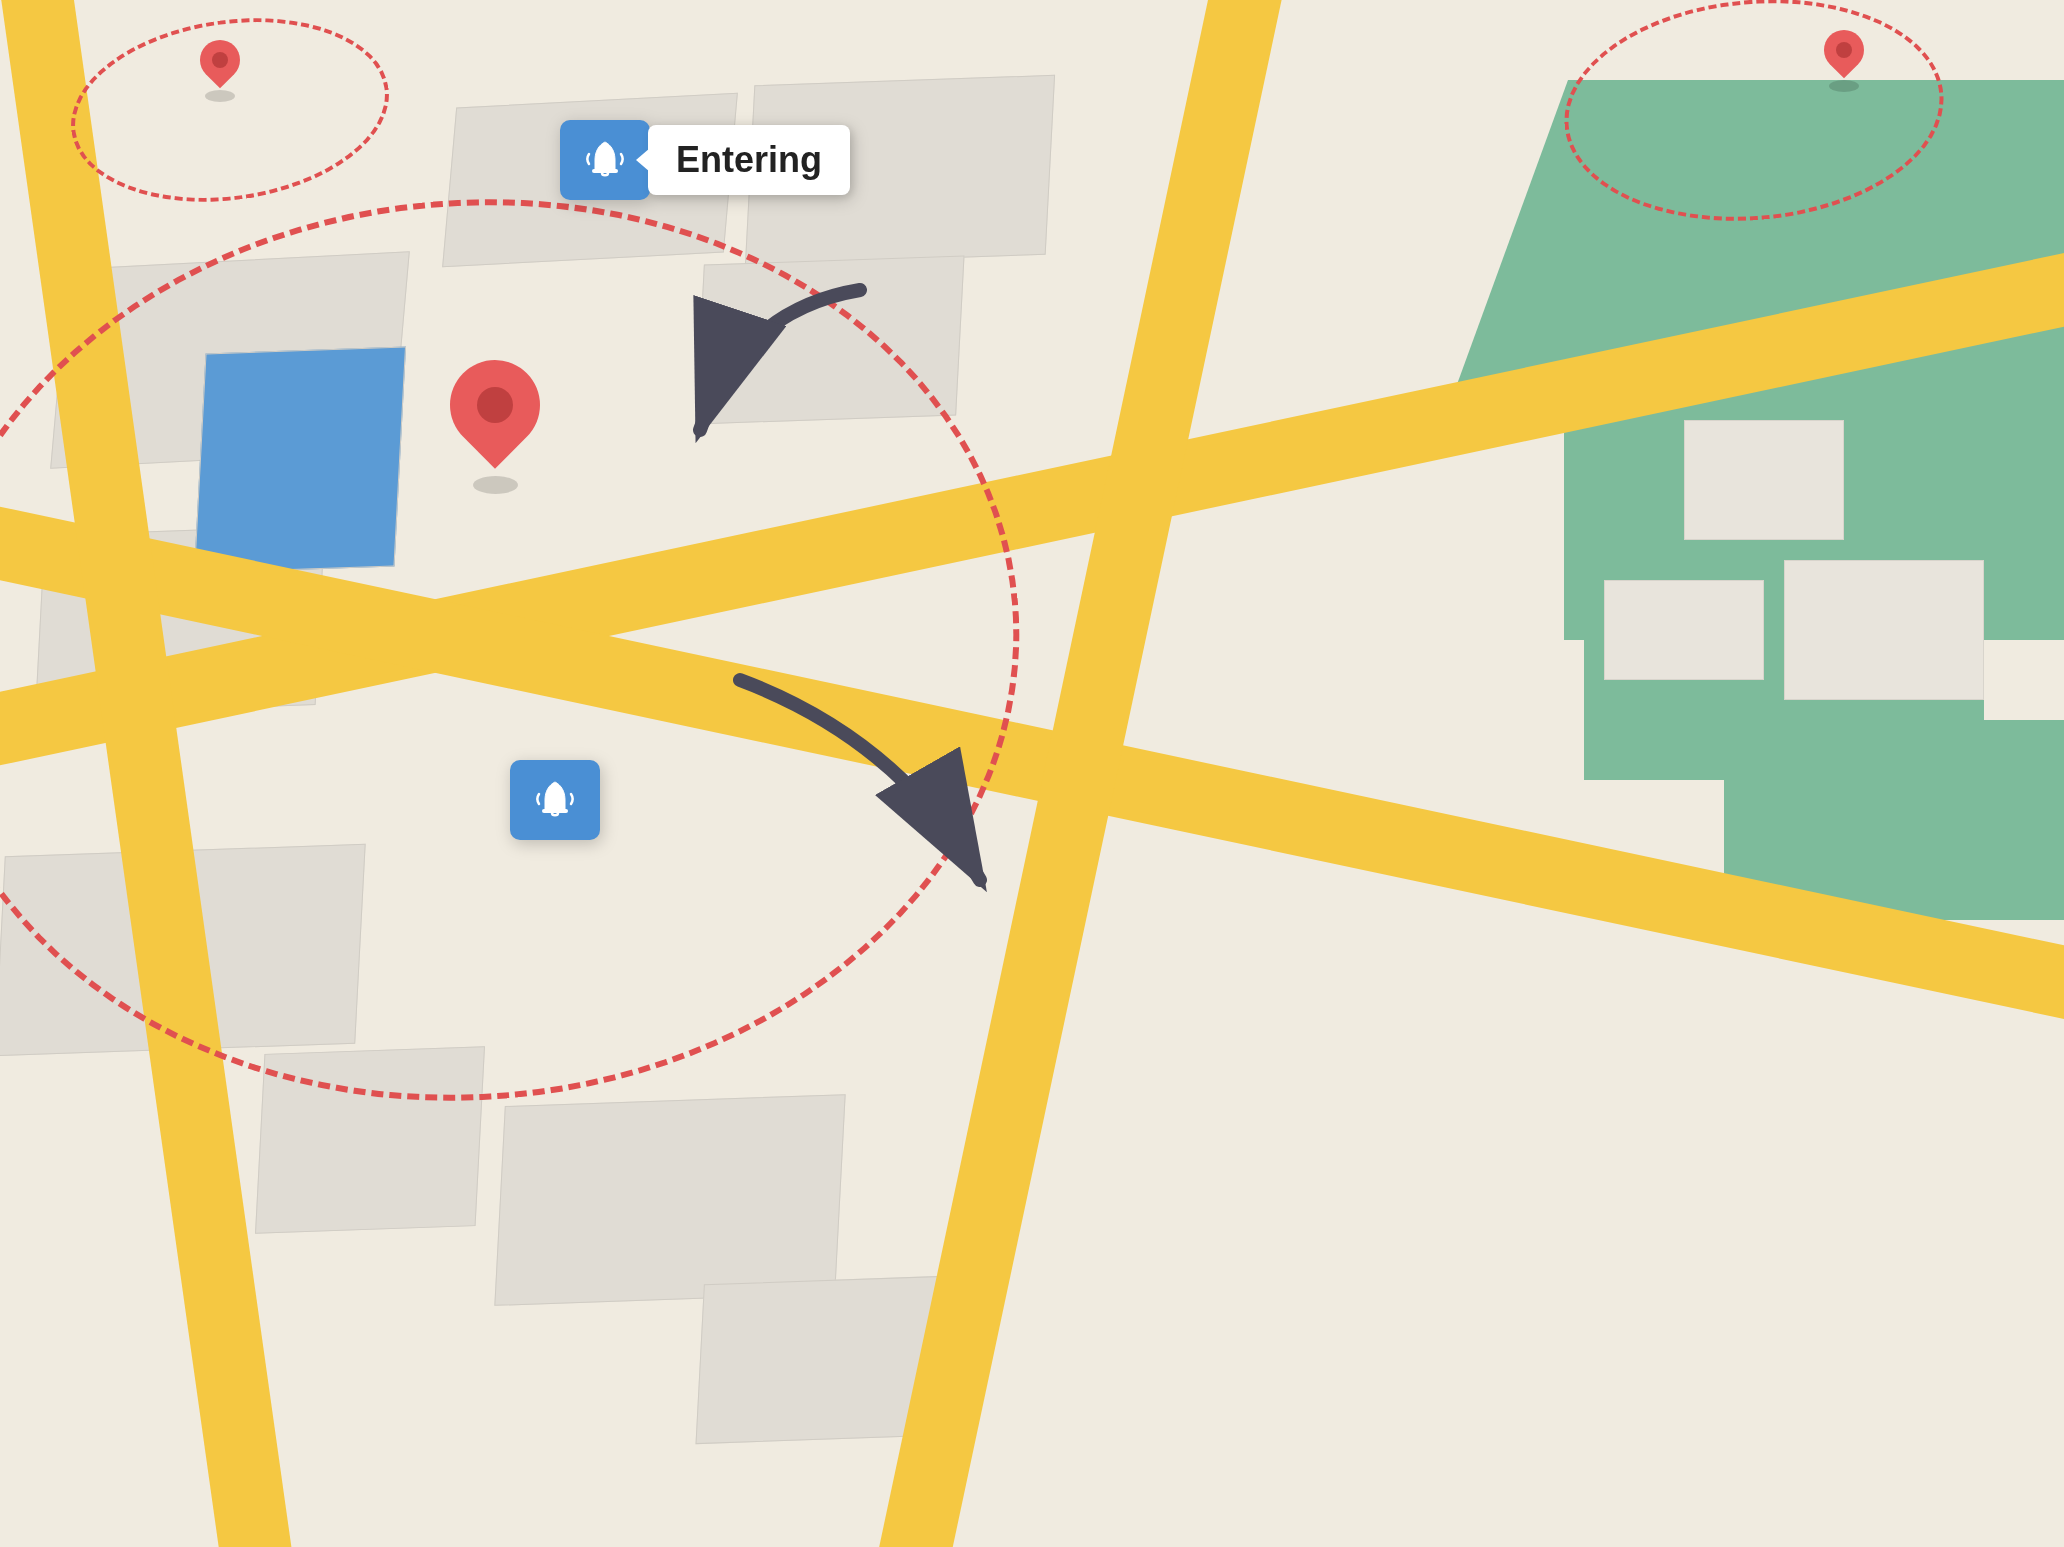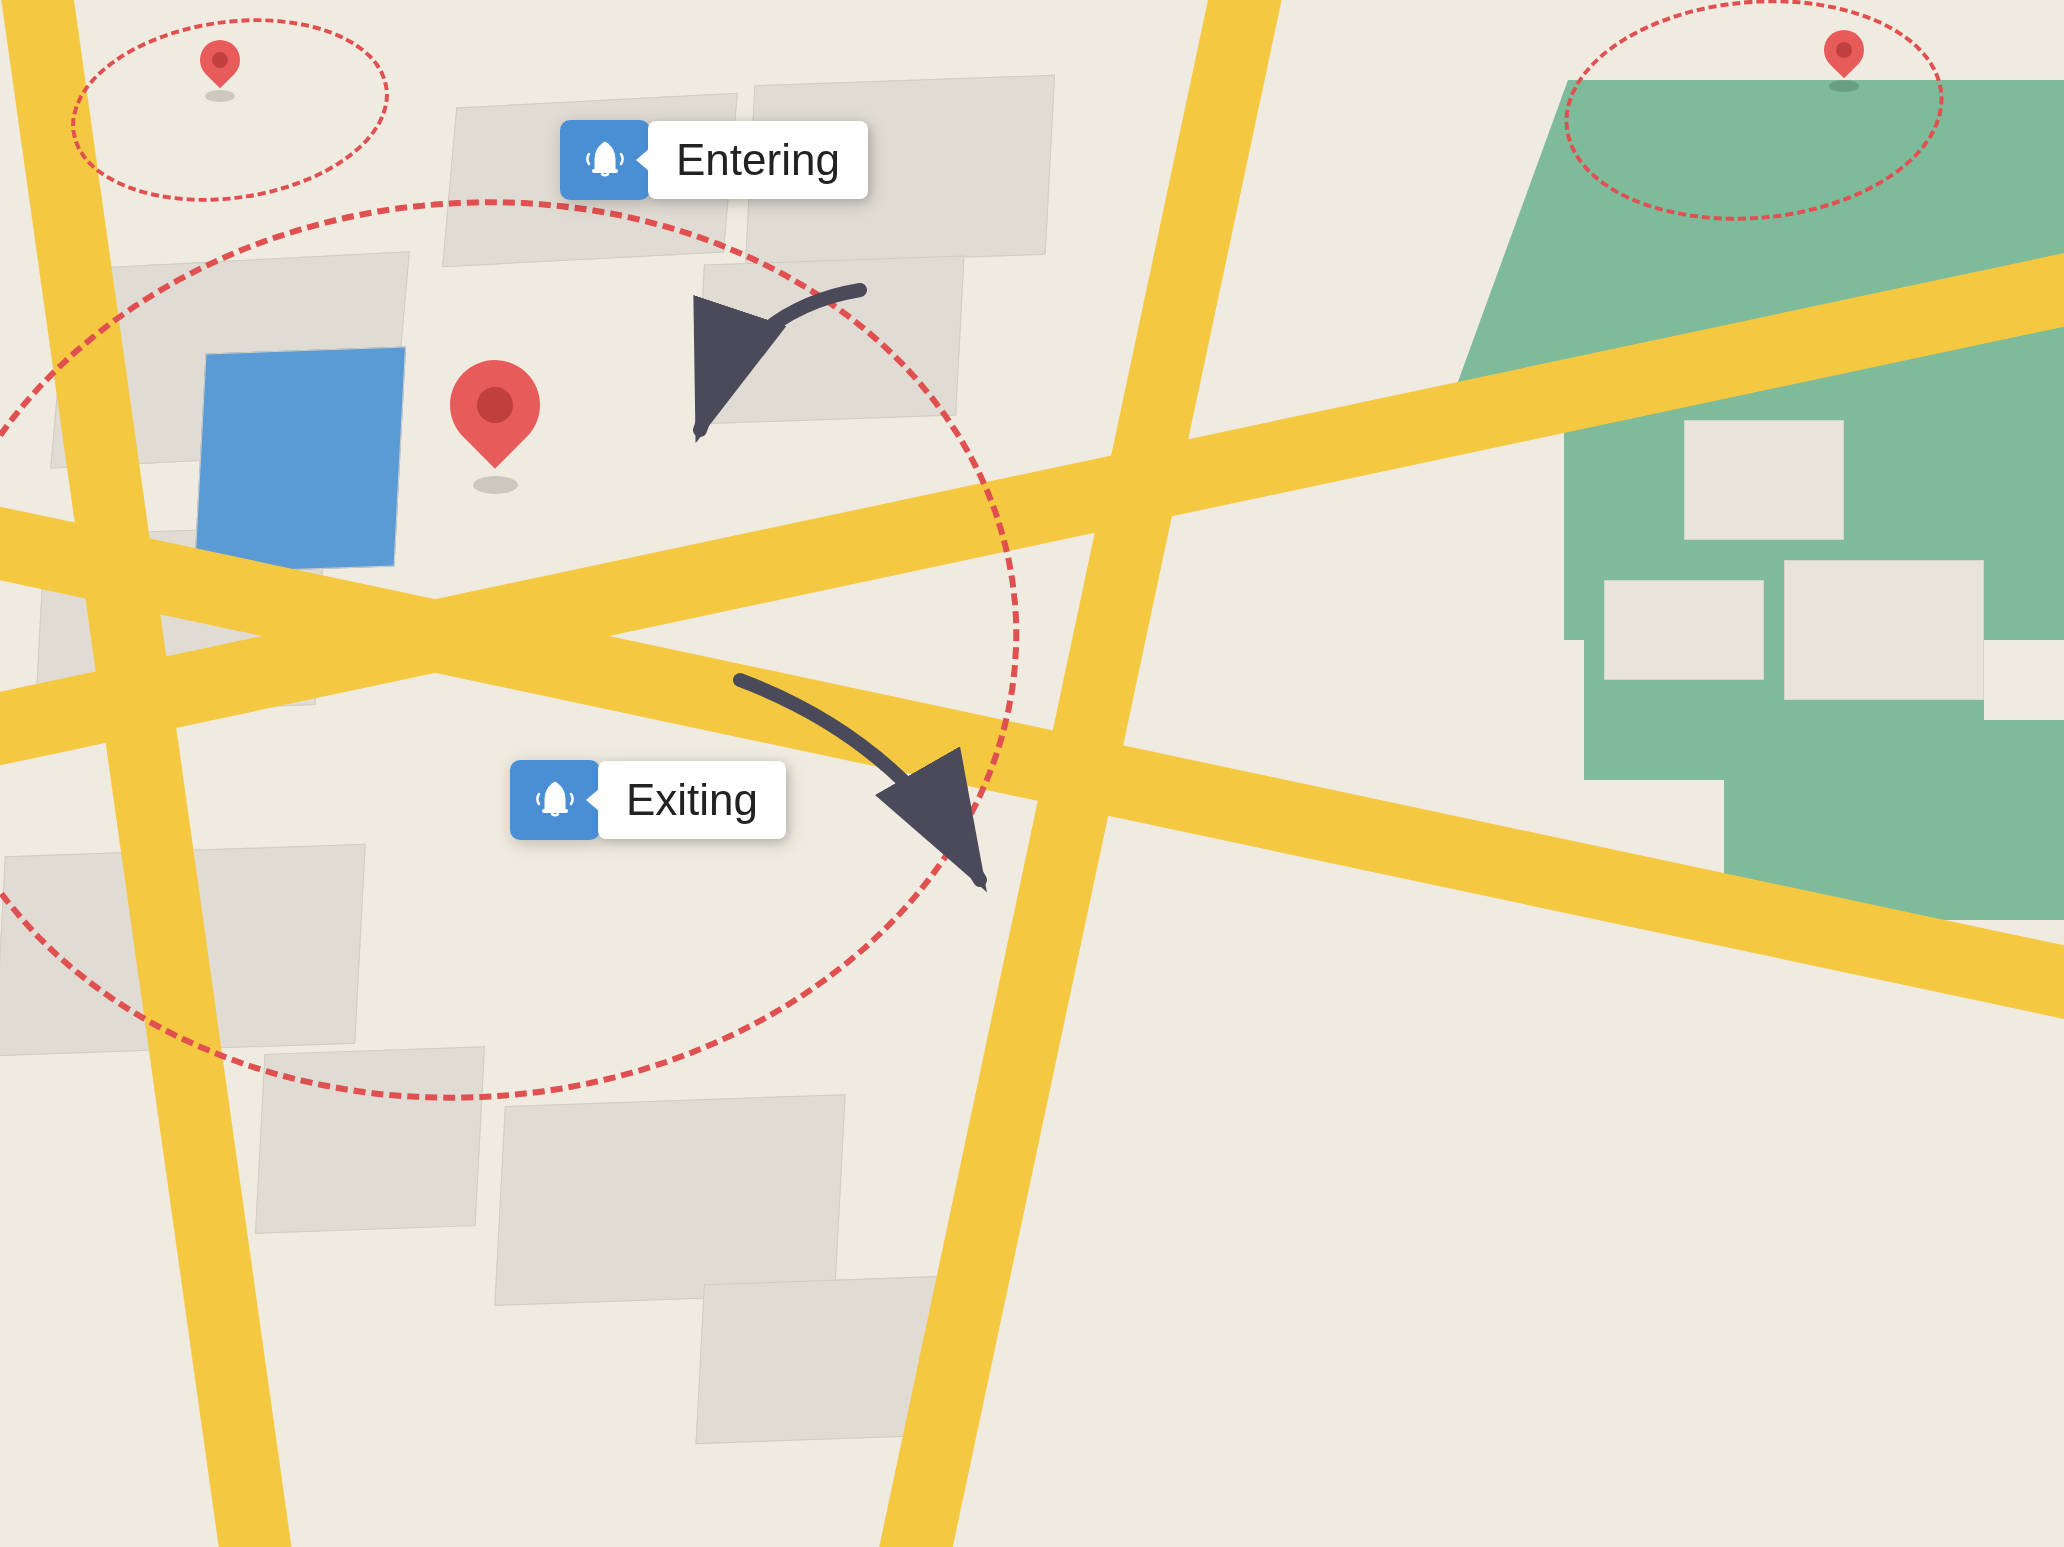--- a/index.html
+++ b/index.html
@@ -320,22 +320,22 @@
       display: flex;
       align-items: center;
       justify-content: center;
       flex-shrink: 0;
     }
 
     .badge-label {
       background: white;
       padding: 14px 28px;
       border-radius: 8px;
-      font-size: 44px;
-      font-weight: 400;
+      font-size: 36px;
+      font-weight: 700;
       color: #222;
       white-space: nowrap;
       box-shadow: 2px 2px 10px rgba(0,0,0,0.1);
       margin-left: -2px;
       position: relative;
     }
 
     
     .badge-label::before {
       content: '';
@@ -470,16 +470,15 @@
   <div class="notification-badge badge-exiting">
     <div class="badge-icon">
       <svg class="bell-icon" viewBox="0 0 48 48" fill="none" xmlns="http://www.w3.org/2000/svg">
         <path d="M24 6 C24 6 14 10 14 24 L14 34 L34 34 L34 24 C34 10 24 6 24 6Z" fill="white" stroke="white" stroke-width="1"></path>
         <rect x="11" y="33" width="26" height="4" rx="2" fill="white"></rect>
         <path d="M21 37 C21 40 27 40 27 37" stroke="white" stroke-width="2.5" fill="none" stroke-linecap="round"></path>
         <path d="M8 18 C6 21 6 25 8 28" stroke="white" stroke-width="2.5" fill="none" stroke-linecap="round"></path>
         <path d="M40 18 C42 21 42 25 40 28" stroke="white" stroke-width="2.5" fill="none" stroke-linecap="round"></path>
       </svg>
     </div>
-    <div class="badge-label">Exiting</div>
   </div>
 
 </div>
 
 </body></html>

